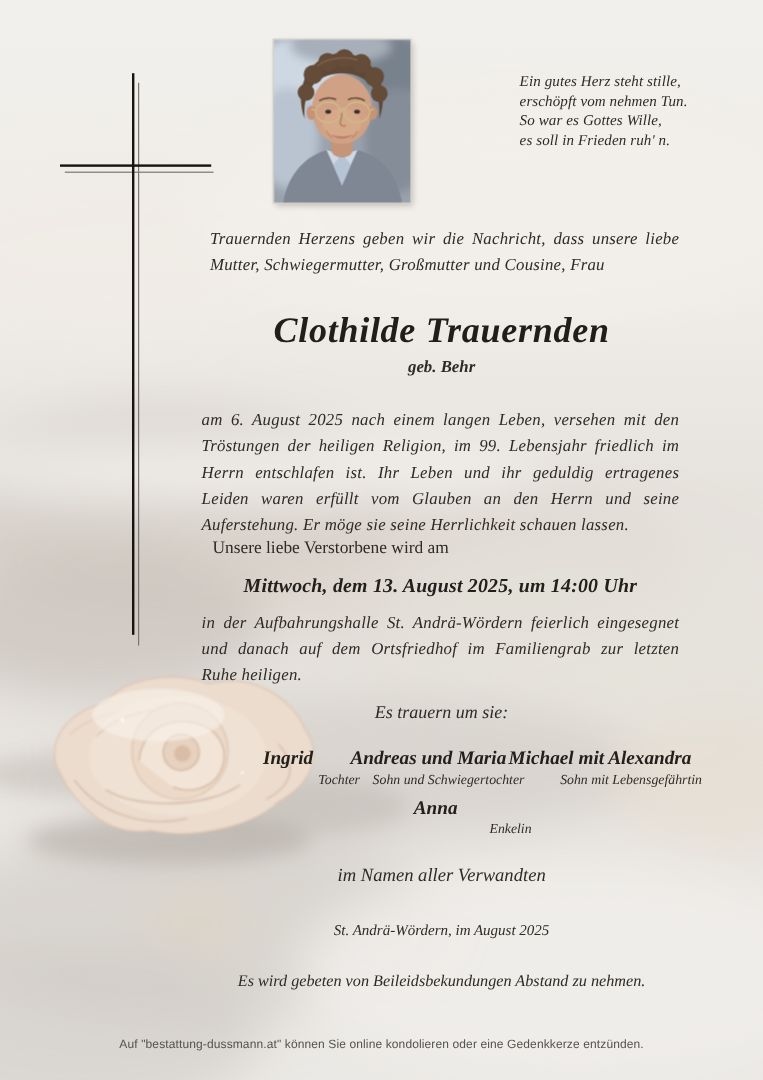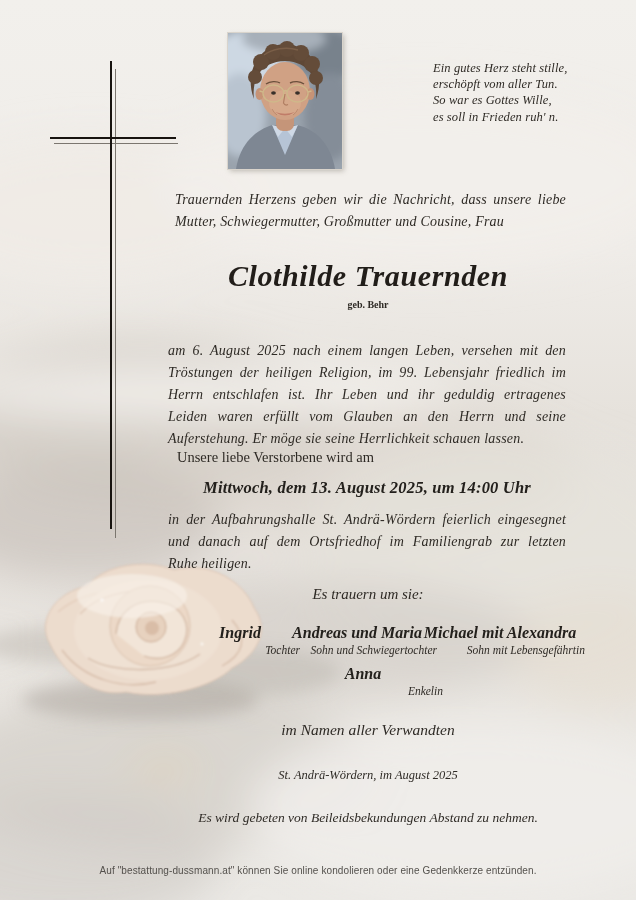--- a/index.html
+++ b/index.html
@@ -11,21 +11,21 @@
   .abs{position:absolute;}
   .it{font-style:italic;}
   .center{text-align:center;}
   
   .jp .line{font-size:14px;line-height:22px;letter-spacing:.2px;
             text-align:justify;text-align-last:justify;}
   .jp .line.last{text-align:left;text-align-last:left;}
   
   .verse .line{font-size:12.5px;line-height:16.2px;text-align:left;letter-spacing:.1px;}
   .deceased-name{font-size:30px;font-weight:bold;font-style:italic;letter-spacing:.6px;color:#211d19;}
-  .maiden{font-size:10px;font-weight:bold;}
+  .maiden{font-size:14px;font-weight:bold;font-style:italic;}
   .svc-intro{font-size:14.5px;}
   .svc-datetime{font-size:16.5px;font-weight:bold;font-style:italic;letter-spacing:.2px;color:#23201c;}
   .mourn-head{font-size:15px;font-style:italic;}
   .mourner-name{font-size:16px;font-weight:bold;font-style:italic;line-height:20px;color:#23201c;}
   .mourner-rel{font-size:11.5px;font-style:italic;line-height:14px;text-align:right;}
   .closing{font-size:15.5px;font-style:italic;}
   .place-date{font-size:12.5px;font-style:italic;}
   .condolence{font-size:13.5px;font-style:italic;}
   .footer-note{font-family:"Liberation Sans",sans-serif;font-size:10px;color:#54514d;letter-spacing:.1px;}
   
@@ -158,21 +158,21 @@
 
       <path d="M57,61 L55.5,70 Q57,73 60,71.5" fill="none" stroke="#b07e62" stroke-width="1.2"></path>
       <path d="M47,79 Q57,86 67,79 Q57,82.5 47,79 Z" fill="#c07c68"></path>
       <path d="M44,76 Q46,80 49,82" fill="none" stroke="#bc8a6e" stroke-width="1"></path>
       <path d="M70,76 Q68,80 65,82" fill="none" stroke="#bc8a6e" stroke-width="1"></path>
     </svg>
   </div>
 
   <div class="abs verse it" style="left:433px;top:60px;width:190px;">
     <div class="line">Ein gutes Herz steht stille,</div>
-    <div class="line">erschöpft vom aller Tun.</div>
+    <div class="line">erschöpft vom nehmen Tun.</div>
     <div class="line">So war es Gottes Wille,</div>
     <div class="line">es soll in Frieden ruh' n.</div>
   </div>
 
   <div class="abs jp it" style="left:175px;top:189px;width:391px;">
     <div class="line">Trauernden Herzens geben wir die Nachricht, dass unsere liebe</div>
     <div class="line last">Mutter, Schwiegermutter, Großmutter und Cousine, Frau</div>
   </div>
 
   <div class="abs deceased-name center" style="left:170px;top:258px;width:396px;line-height:36px;">Clothilde Trauernden</div>

